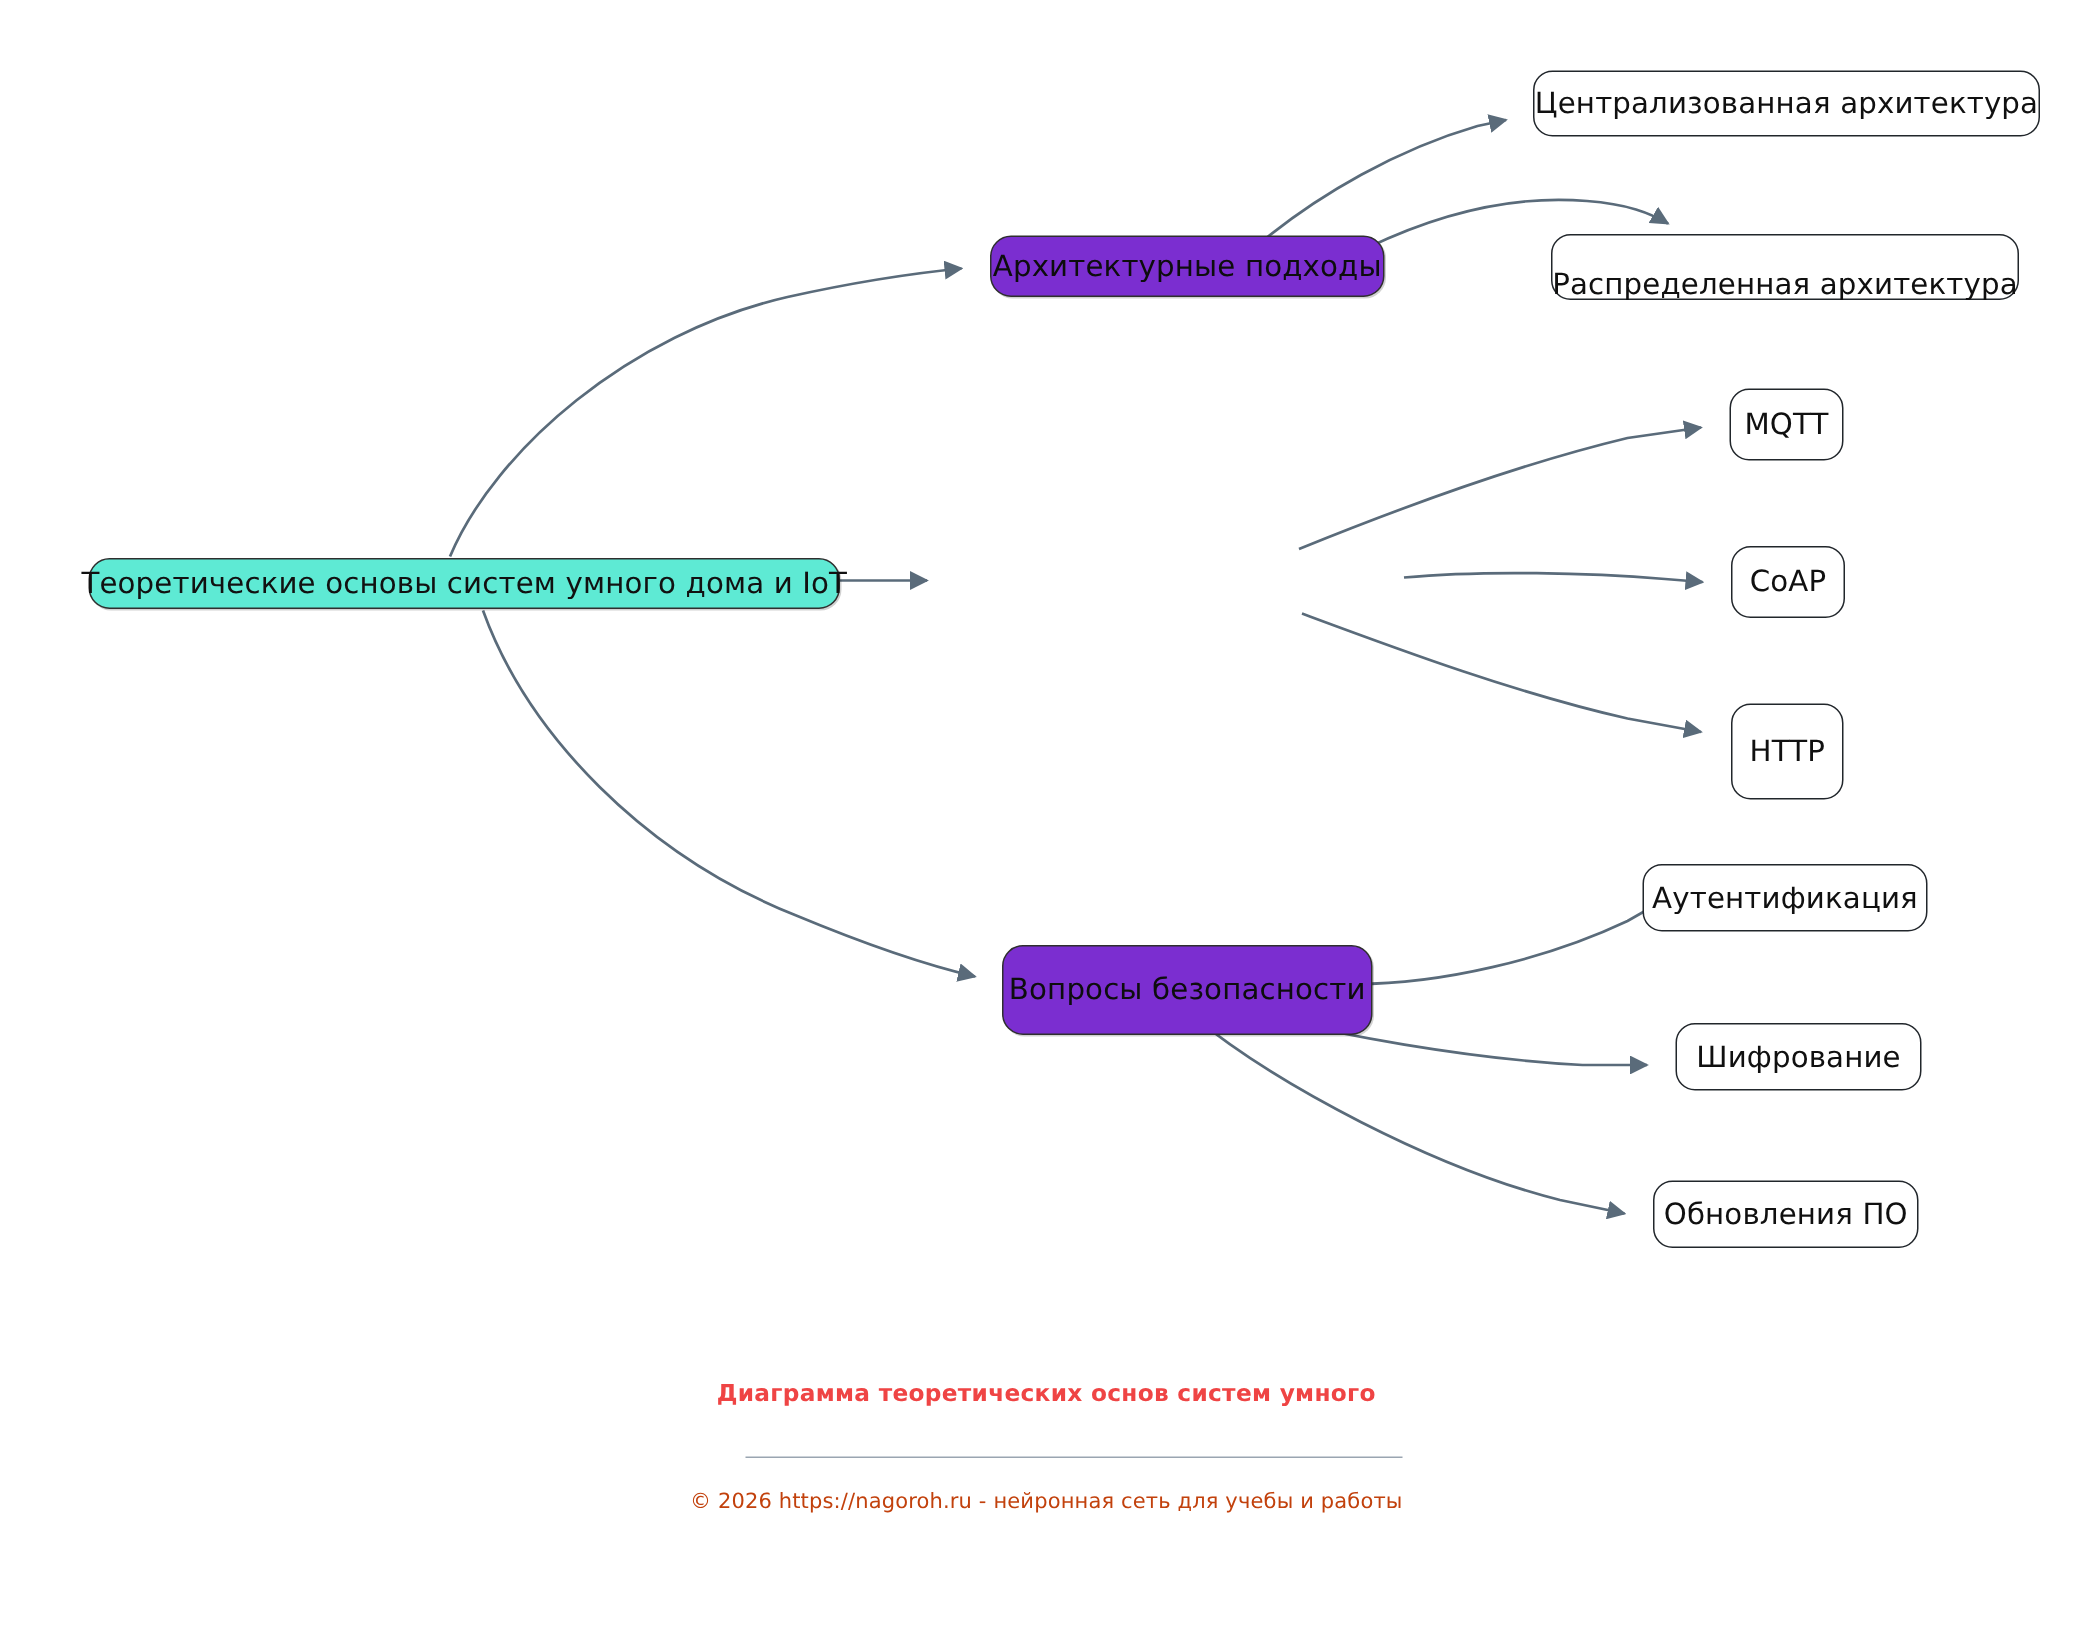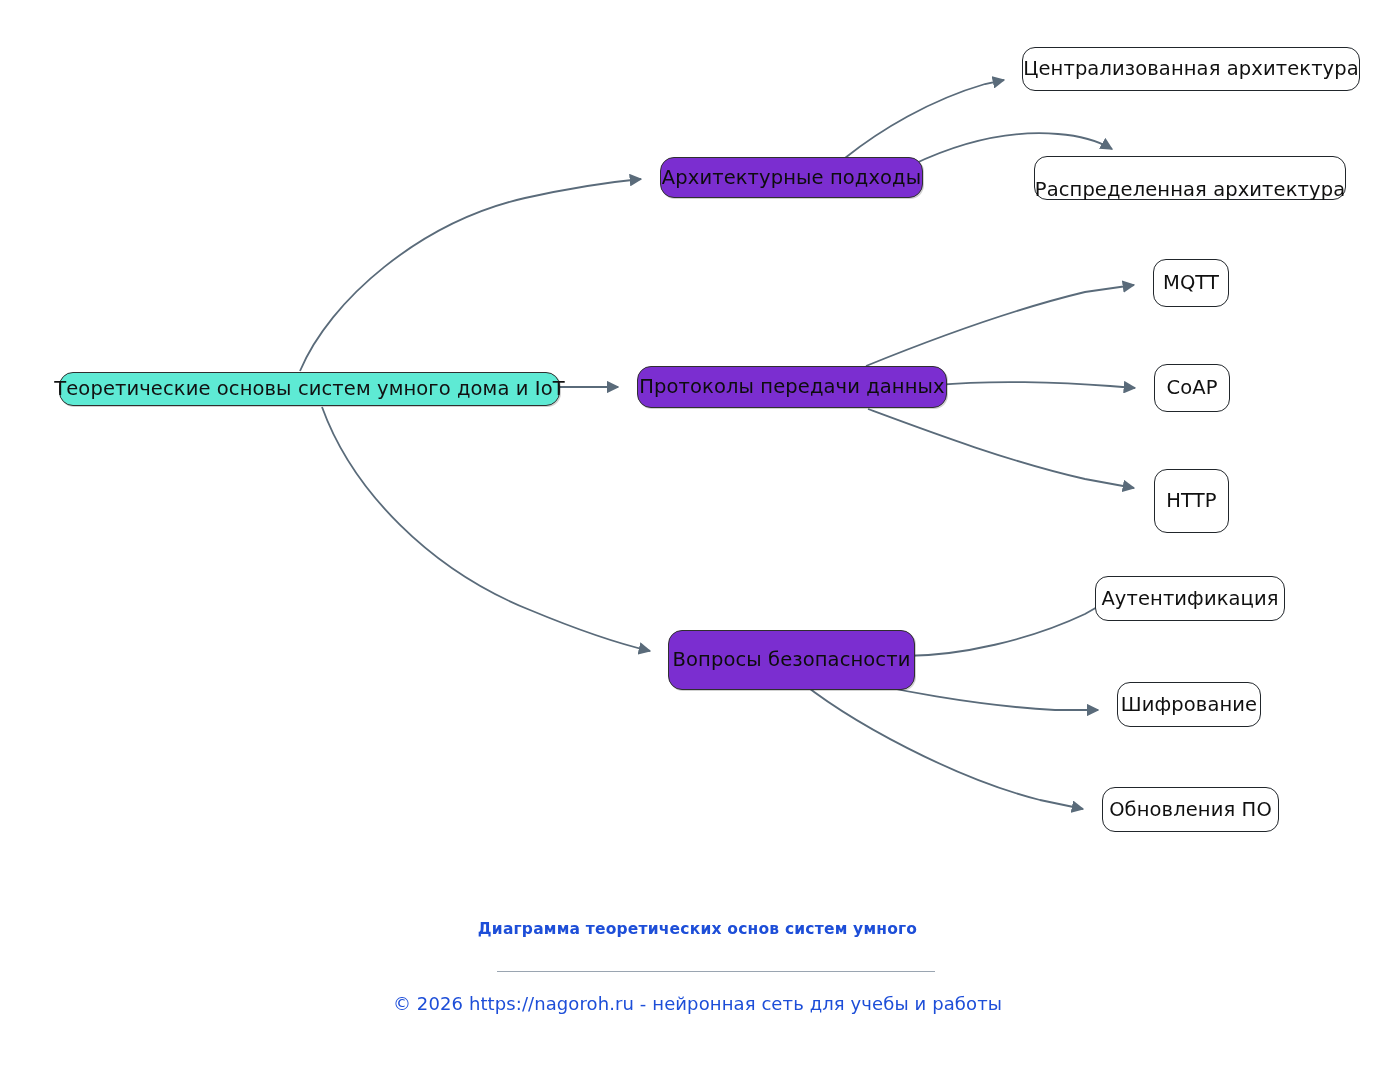--- a/index.html
+++ b/index.html
@@ -68,38 +68,38 @@
 
   
   .footer {
     position: absolute;
     left: 0;
     width: 1395px;
     text-align: center;
   }
   .caption {
     top: 918px;
-    color: #1d4ed8;
+    color: #ef4444;
     font-size: 15.5px;
     font-weight: bold;
     line-height: 22px;
     letter-spacing: 0.2px;
   }
   .divider {
     position: absolute;
     top: 971px;
     left: 497px;
     width: 438px;
     height: 0;
     border-top: 1.4px solid #9aa5b1;
   }
   .credit {
     top: 993px;
-    color: #1d4ed8;
-    font-size: 18px;
+    color: #c2410c;
+    font-size: 14px;
     letter-spacing: 0.1px;
   }
 </style>
 </head>
 <body>
 
 <div id="canvas">
 
   <svg id="edges" viewBox="0 0 1395 1089" xmlns="http://www.w3.org/2000/svg">
     <defs>
@@ -134,23 +134,20 @@
   </svg>
 
   <div class="node node-root" style="left:47px; top:372px; width:501px; height:34px;">
     <span class="node-label">Теоретические основы систем умного дома и IoT</span>
   </div>
 
   <div class="node node-cat" style="left:648px; top:157px; width:263px; height:41px;align-items:center;">
     <span class="node-label">Архитектурные подходы</span>
   </div>
 
-  <div class="node node-cat" style="left:625px; top:366px; width:310px; height:42px;">
-    <span class="node-label">Протоколы передачи данных</span>
-  </div>
 
   <div class="node node-cat" style="left:656px; top:630px; width:247px; height:60px;">
     <span class="node-label">Вопросы безопасности</span>
   </div>
 
   <div class="node node-leaf" style="left:1010px; top:47px; width:338px; height:44px;">
     <span class="node-label">Централизованная архитектура</span>
   </div>
 
   <div class="node node-leaf" style="left:1022px; top:156px; width:312px; height:44px;align-items:flex-end;">
@@ -166,21 +163,21 @@
   </div>
 
   <div class="node node-leaf" style="left:1142px; top:469px; width:75px; height:64px;">
     <span class="node-label">HTTP</span>
   </div>
 
   <div class="node node-leaf" style="left:1083px; top:576px; width:190px; height:45px;text-align:center;">
     <span class="node-label">Аутентификация</span>
   </div>
 
-  <div class="node node-leaf" style="left:1105px; top:682px; width:144px; height:45px;text-align:right;">
+  <div class="node node-leaf" style="left:1105px; top:682px; width:164px; height:45px;text-align:right;">
     <span class="node-label">Шифрование</span>
   </div>
 
   <div class="node node-leaf" style="left:1090px; top:787px; width:177px; height:45px;">
     <span class="node-label">Обновления ПО</span>
   </div>
 
   <div class="footer caption">
     <div>Диаграмма теоретических основ систем умного</div>
   </div>

